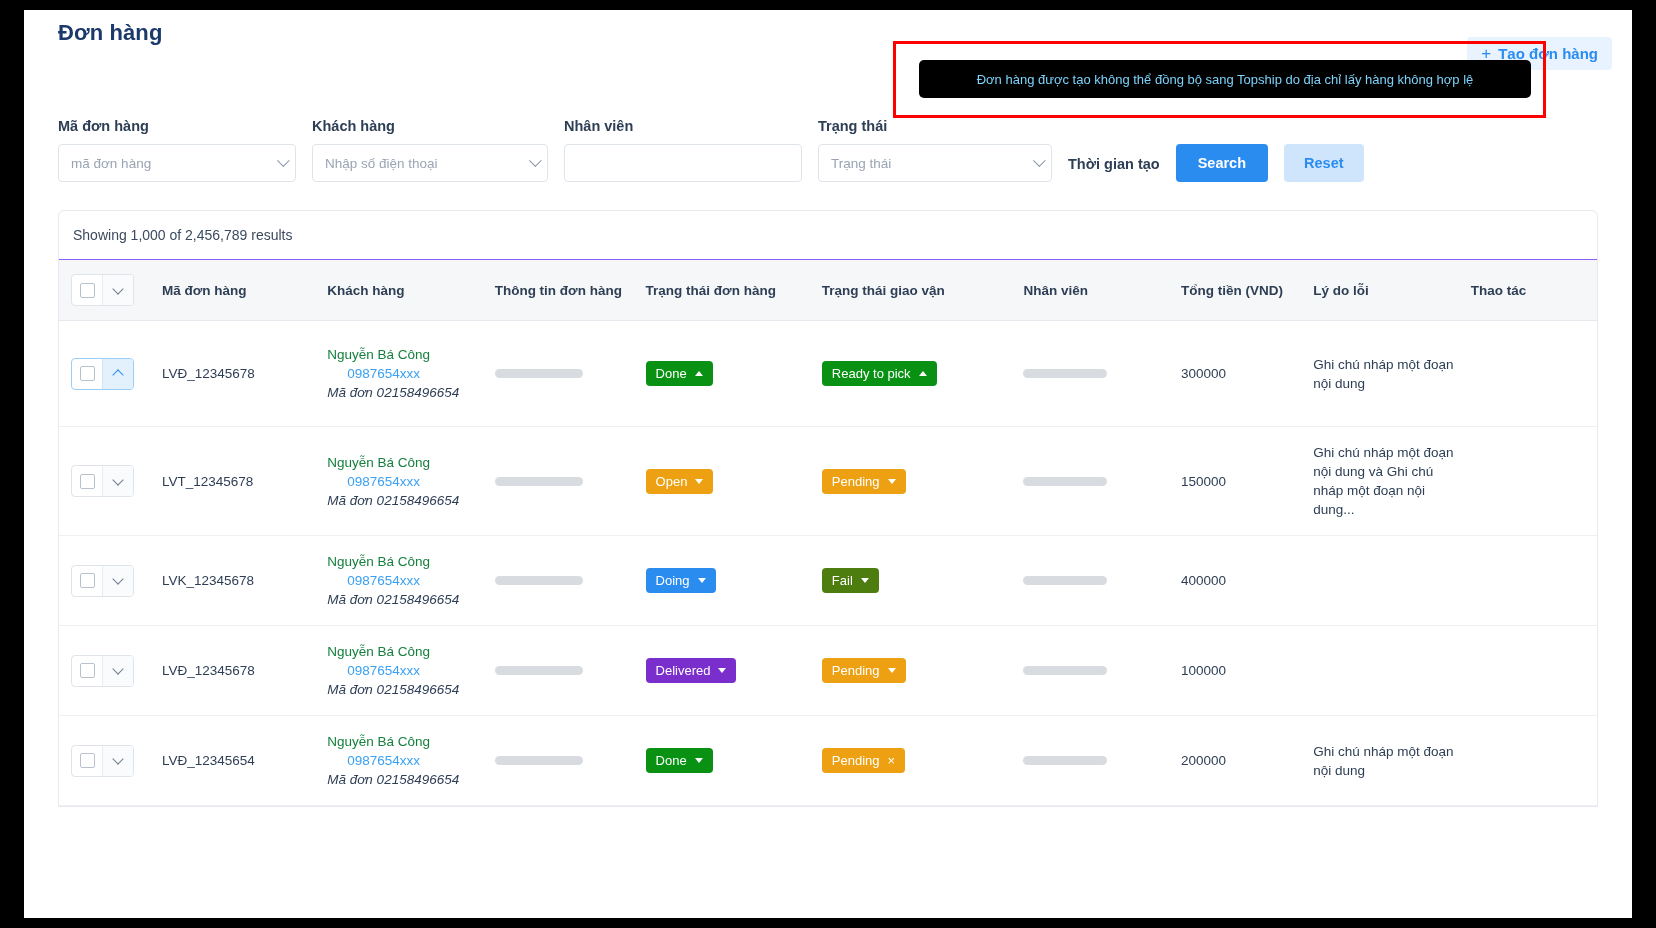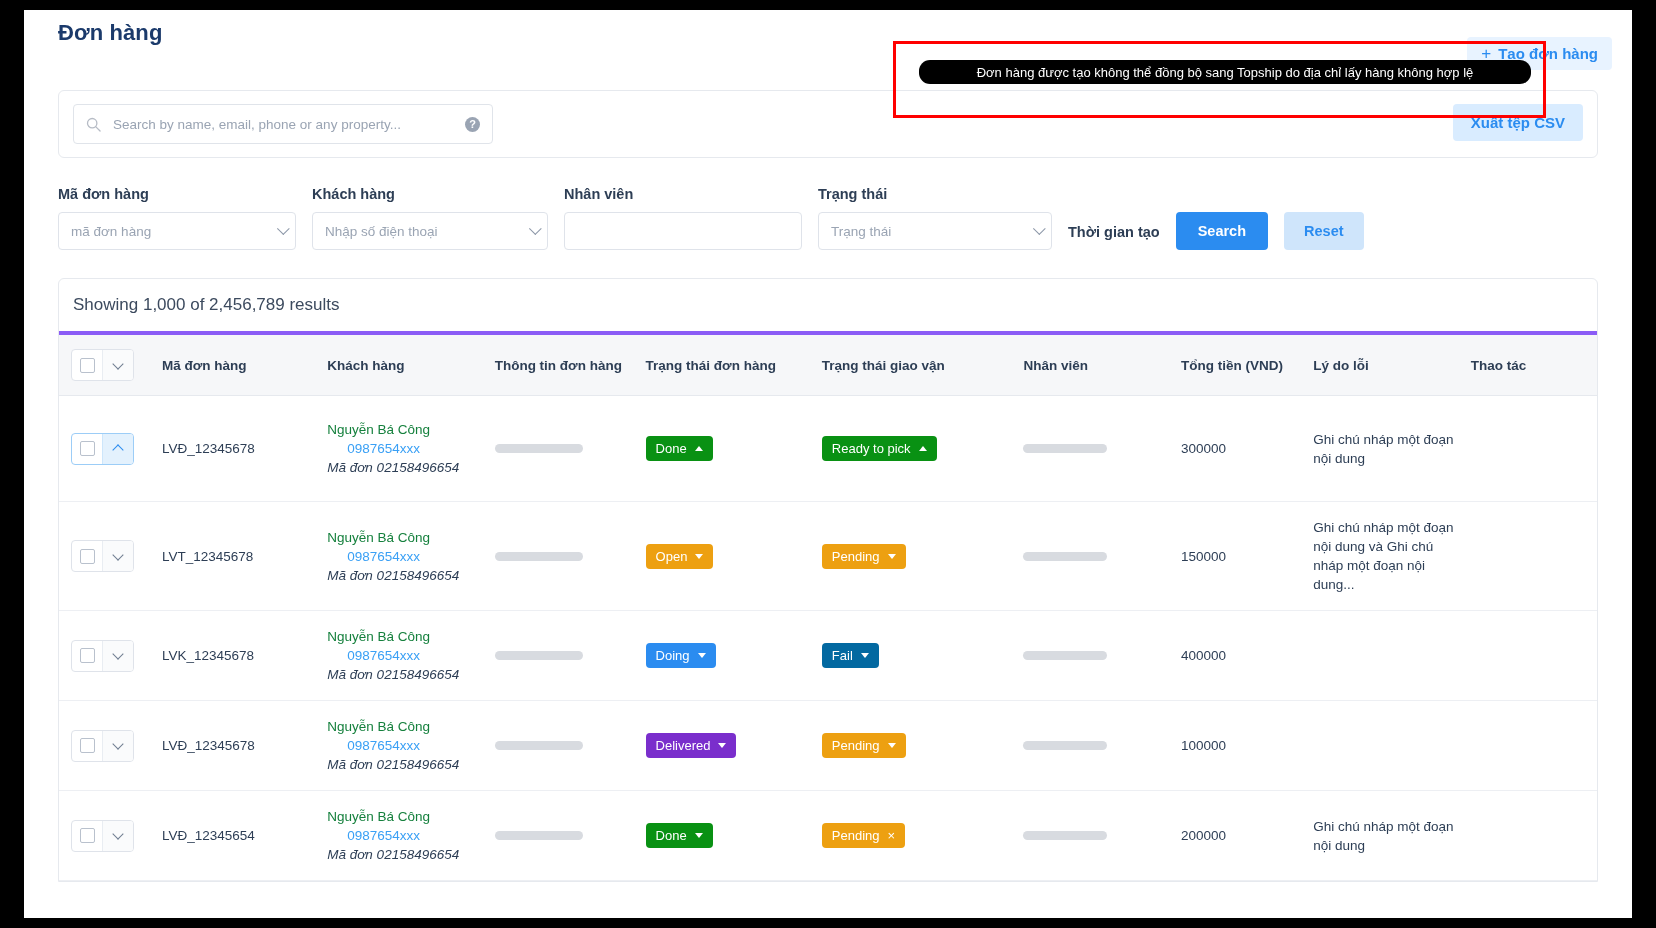--- a/index.html
+++ b/index.html
@@ -52,24 +52,24 @@
     left:869px; top:31px;
     width:653px; height:77px;
     border:3px solid #ff0000;
     box-sizing:border-box;
     pointer-events:none;
     z-index:40;
   }
   .tooltip-box {
     position:absolute;
     left:895px; top:50px;
-    width:612px; height:24px;
+    width:612px; height:38px;
     background:#000000;
-    border-radius:11px;
-    color:#ffffff;
+    border-radius:5px;
+    color:#7dd3fc;
     font-size:13px;
     display:flex;
     align-items:center;
     justify-content:center;
     text-align:center;
     padding:0 12px;
     z-index:45;
     white-space:nowrap;
   }
 
@@ -206,23 +206,23 @@
   .results-card {
     margin:28px 34px 0 34px;
     border:1px solid #e6e9ee;
     border-top-left-radius:6px;
     border-top-right-radius:6px;
     background:#fff;
     overflow:hidden;
   }
   .results-count {
     padding:16px 14px;
-    font-size:17px;
+    font-size:14px;
     color:#3c4a5e;
-    border-bottom:4px solid #8b5cf6;
+    border-bottom:1px solid #8b5cf6;
   }
   table.orders {
     width:100%;
     border-collapse:collapse;
     table-layout:fixed;
   }
   table.orders thead th {
     background:#f6f7f9;
     font-size:13.5px;
     font-weight:bold;
@@ -337,31 +337,20 @@
 <div class="screen">
 
   <div class="page-head">
     <h1 class="page-title">Đơn hàng</h1>
     <button class="create-order-btn">
       <span class="plus">+</span>
       <span>Tạo đơn hàng</span>
     </button>
   </div>
 
-  <div class="search-card">
-    <div class="search-box">
-      <svg class="magnifier" viewBox="0 0 16 16">
-        <circle cx="6.6" cy="6.6" r="5" fill="none" stroke="#7b8596" stroke-width="1.4"></circle>
-        <line x1="10.3" y1="10.3" x2="15" y2="15" stroke="#7b8596" stroke-width="1.4" stroke-linecap="round"></line>
-      </svg>
-      <input type="text" placeholder="Search by name, email, phone or any property..." style="">
-      <span class="help-icon">?</span>
-    </div>
-    <button class="export-csv-btn">Xuất tệp CSV</button>
-  </div>
 
   <div class="filters">
 
     <div class="filter-group">
       <div class="filter-label">Mã đơn hàng</div>
       <div class="filter-control w-ma">
         <span>mã đơn hàng</span>
         <span class="caret"></span>
       </div>
     </div>
@@ -496,21 +485,21 @@
             <td>
               <div class="cust-name">Nguyễn Bá Công</div>
               <div class="cust-phone">0987654xxx</div>
               <div class="cust-sub">Mã đơn 02158496654</div>
             </td>
             <td><span class="bar"></span></td>
             <td><span class="badge" style="background:#2b8cf0">
                 <span>Doing</span>
                 <span class="tri"></span>
               </span></td>
-            <td><span class="badge" style="background:#0369a1">
+            <td><span class="badge" style="background:#4d7c0f">
                 <span>Fail</span>
                 <span class="tri"></span>
               </span></td>
             <td><span class="bar short"></span></td>
             <td>400000</td>
             <td><span class="err-text"></span></td>
             <td></td>
           </tr>
           <tr>
             <td class="chkcell"><span class="chk-group">

